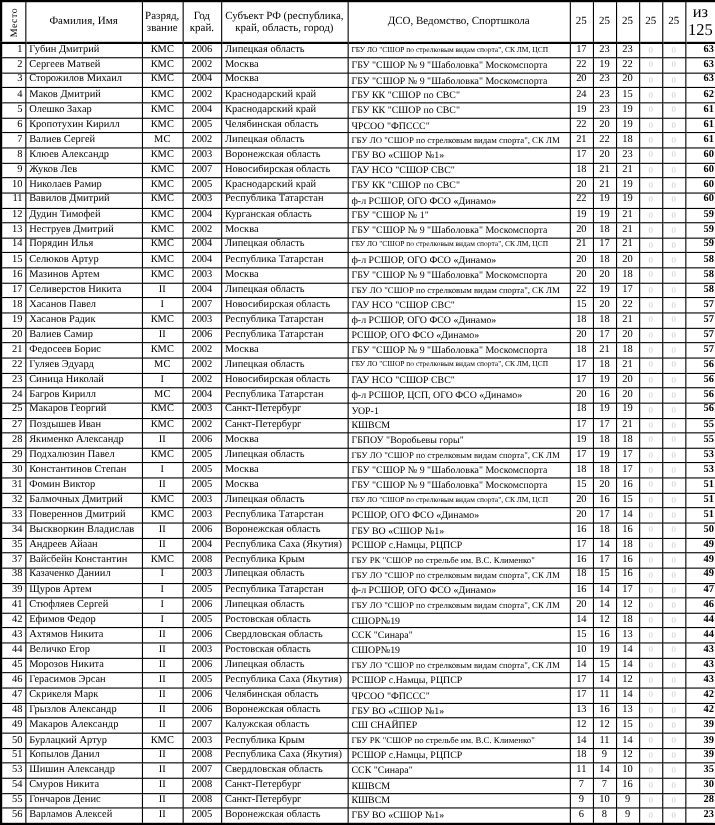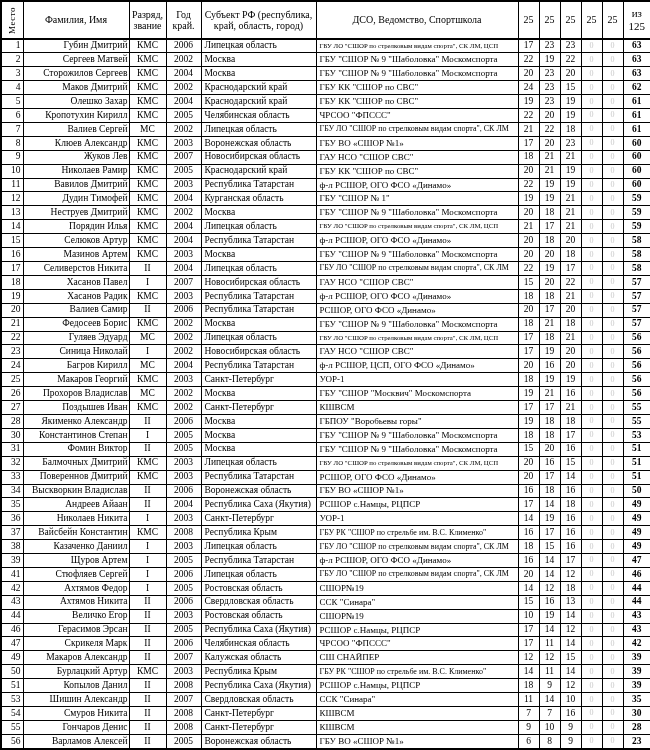--- a/index.html
+++ b/index.html
@@ -28,32 +28,32 @@
     white-space: normal;
     line-height: 1.15;
   }
   th.th-place div {
     writing-mode: vertical-rl;
     transform: rotate(180deg);
     margin: 0 auto;
     font-size: 9px;
     letter-spacing: 0.5px;
   }
-  th.th-total { font-size: 11px; }
+  th.th-total { font-size: 15px; }
   tbody td { font-size: 9.5px; height: 12px; line-height: 1; }
   td.td-place  { text-align: right; padding-right: 2px; }
-  td.td-name   { text-align: right; padding-left: 3px; }
+  td.td-name   { text-align: left; padding-left: 3px; }
   td.td-center { text-align: center; }
   td.td-left   { text-align: left; padding-left: 3px; margin-left: 36px; }
   td.td-club   { text-align: left; padding-left: 3px; font-size: 9px; }
   td.td-club.sm { font-size: 8px; }
   td.td-club.xs { font-size: 6.8px; }
   td.td-score  { text-align: center; }
   td.td-score.zero { color: #c9c9c9; font-size: 8px; }
-  td.td-total  { text-align: center; font-weight: bold; }
+  td.td-total  { text-align: right; font-weight: bold; }
 </style>
 </head>
 <body>
 
 <table class="results">
   <colgroup>
     <col style="width:22px">
     <col style="width:106px">
     <col style="width:37px">
     <col style="width:35px">
@@ -108,21 +108,21 @@
         <td class="td-club">ГБУ "СШОР № 9 "Шаболовка" Москомспорта</td>
         <td class="td-score">22</td>
         <td class="td-score">19</td>
         <td class="td-score">22</td>
         <td class="td-score zero">0</td>
         <td class="td-score zero">0</td>
         <td class="td-total">63</td>
       </tr>
       <tr>
         <td class="td-place">3</td>
-        <td class="td-name">Сторожилов Сергеев</td>
+        <td class="td-name">Сторожилов Михаил</td>
         <td class="td-center">КМС</td>
         <td class="td-center">2004</td>
         <td class="td-left">Москва</td>
         <td class="td-club">ГБУ "СШОР № 9 "Шаболовка" Москомспорта</td>
         <td class="td-score">20</td>
         <td class="td-score">23</td>
         <td class="td-score">20</td>
         <td class="td-score zero">0</td>
         <td class="td-score zero">0</td>
         <td class="td-total">63</td>
@@ -429,34 +429,20 @@
         <td class="td-left">Санкт-Петербург</td>
         <td class="td-club">УОР-1</td>
         <td class="td-score">18</td>
         <td class="td-score">19</td>
         <td class="td-score">19</td>
         <td class="td-score zero">0</td>
         <td class="td-score zero">0</td>
         <td class="td-total">56</td>
       </tr>
       <tr>
-        <td class="td-place">26</td>
-        <td class="td-name">Прохоров Владислав</td>
-        <td class="td-center">МС</td>
-        <td class="td-center">2002</td>
-        <td class="td-left">Москва</td>
-        <td class="td-club">ГБУ "СШОР "Москвич" Москомспорта</td>
-        <td class="td-score">19</td>
-        <td class="td-score">21</td>
-        <td class="td-score">16</td>
-        <td class="td-score zero">0</td>
-        <td class="td-score zero">0</td>
-        <td class="td-total">56</td>
-      </tr>
-      <tr>
         <td class="td-place">27</td>
         <td class="td-name">Поздышев Иван</td>
         <td class="td-center">КМС</td>
         <td class="td-center">2002</td>
         <td class="td-left">Санкт-Петербург</td>
         <td class="td-club">КШВСМ</td>
         <td class="td-score">17</td>
         <td class="td-score">17</td>
         <td class="td-score">21</td>
         <td class="td-score zero">0</td>
@@ -469,20 +455,34 @@
         <td class="td-center">II</td>
         <td class="td-center">2006</td>
         <td class="td-left">Москва</td>
         <td class="td-club">ГБПОУ "Воробьевы горы"</td>
         <td class="td-score">19</td>
         <td class="td-score">18</td>
         <td class="td-score">18</td>
         <td class="td-score zero">0</td>
         <td class="td-score zero">0</td>
         <td class="td-total">55</td>
+      </tr>
+      <tr>
+        <td class="td-place">29</td>
+        <td class="td-name">Подхалюзин Павел</td>
+        <td class="td-center">КМС</td>
+        <td class="td-center">2005</td>
+        <td class="td-left">Липецкая область</td>
+        <td class="td-club sm">ГБУ ЛО "СШОР по стрелковым видам спорта", СК ЛМ</td>
+        <td class="td-score">17</td>
+        <td class="td-score">19</td>
+        <td class="td-score">17</td>
+        <td class="td-score zero">0</td>
+        <td class="td-score zero">0</td>
+        <td class="td-total">53</td>
       </tr>
       <tr>
         <td class="td-place">30</td>
         <td class="td-name">Константинов Степан</td>
         <td class="td-center">I</td>
         <td class="td-center">2005</td>
         <td class="td-left">Москва</td>
         <td class="td-club">ГБУ "СШОР № 9 "Шаболовка" Москомспорта</td>
         <td class="td-score">18</td>
         <td class="td-score">18</td>
@@ -555,34 +555,20 @@
         <td class="td-left">Республика Саха (Якутия)</td>
         <td class="td-club">РСШОР с.Намцы, РЦПСР</td>
         <td class="td-score">17</td>
         <td class="td-score">14</td>
         <td class="td-score">18</td>
         <td class="td-score zero">0</td>
         <td class="td-score zero">0</td>
         <td class="td-total">49</td>
       </tr>
       <tr>
-        <td class="td-place">36</td>
-        <td class="td-name">Николаев Никита</td>
-        <td class="td-center">I</td>
-        <td class="td-center">2003</td>
-        <td class="td-left">Санкт-Петербург</td>
-        <td class="td-club">УОР-1</td>
-        <td class="td-score">14</td>
-        <td class="td-score">19</td>
-        <td class="td-score">16</td>
-        <td class="td-score zero">0</td>
-        <td class="td-score zero">0</td>
-        <td class="td-total">49</td>
-      </tr>
-      <tr>
         <td class="td-place">37</td>
         <td class="td-name">Вайсбейн Константин</td>
         <td class="td-center">КМС</td>
         <td class="td-center">2008</td>
         <td class="td-left">Республика Крым</td>
         <td class="td-club sm">ГБУ РК "СШОР по стрельбе им. В.С. Клименко"</td>
         <td class="td-score">16</td>
         <td class="td-score">17</td>
         <td class="td-score">16</td>
         <td class="td-score zero">0</td>
@@ -626,21 +612,21 @@
         <td class="td-club sm">ГБУ ЛО "СШОР по стрелковым видам спорта", СК ЛМ</td>
         <td class="td-score">20</td>
         <td class="td-score">14</td>
         <td class="td-score">12</td>
         <td class="td-score zero">0</td>
         <td class="td-score zero">0</td>
         <td class="td-total">46</td>
       </tr>
       <tr>
         <td class="td-place">42</td>
-        <td class="td-name">Ахтямов Федор</td>
+        <td class="td-name">Ефимов Федор</td>
         <td class="td-center">I</td>
         <td class="td-center">2005</td>
         <td class="td-left">Ростовская область</td>
         <td class="td-club">СШОР№19</td>
         <td class="td-score">14</td>
         <td class="td-score">12</td>
         <td class="td-score">18</td>
         <td class="td-score zero">0</td>
         <td class="td-score zero">0</td>
         <td class="td-total">44</td>
@@ -667,20 +653,34 @@
         <td class="td-left">Ростовская область</td>
         <td class="td-club">СШОР№19</td>
         <td class="td-score">10</td>
         <td class="td-score">19</td>
         <td class="td-score">14</td>
         <td class="td-score zero">0</td>
         <td class="td-score zero">0</td>
         <td class="td-total">43</td>
       </tr>
       <tr>
+        <td class="td-place">45</td>
+        <td class="td-name">Морозов Никита</td>
+        <td class="td-center">II</td>
+        <td class="td-center">2006</td>
+        <td class="td-left">Липецкая область</td>
+        <td class="td-club sm">ГБУ ЛО "СШОР по стрелковым видам спорта", СК ЛМ</td>
+        <td class="td-score">14</td>
+        <td class="td-score">15</td>
+        <td class="td-score">14</td>
+        <td class="td-score zero">0</td>
+        <td class="td-score zero">0</td>
+        <td class="td-total">43</td>
+      </tr>
+      <tr>
         <td class="td-place">46</td>
         <td class="td-name">Герасимов Эрсан</td>
         <td class="td-center">II</td>
         <td class="td-center">2005</td>
         <td class="td-left">Республика Саха (Якутия)</td>
         <td class="td-club">РСШОР с.Намцы, РЦПСР</td>
         <td class="td-score">17</td>
         <td class="td-score">14</td>
         <td class="td-score">12</td>
         <td class="td-score zero">0</td>
@@ -690,20 +690,34 @@
       <tr>
         <td class="td-place">47</td>
         <td class="td-name">Скрикеля Марк</td>
         <td class="td-center">II</td>
         <td class="td-center">2006</td>
         <td class="td-left">Челябинская область</td>
         <td class="td-club">ЧРСОО "ФПССС"</td>
         <td class="td-score">17</td>
         <td class="td-score">11</td>
         <td class="td-score">14</td>
+        <td class="td-score zero">0</td>
+        <td class="td-score zero">0</td>
+        <td class="td-total">42</td>
+      </tr>
+      <tr>
+        <td class="td-place">48</td>
+        <td class="td-name">Грызлов Александр</td>
+        <td class="td-center">II</td>
+        <td class="td-center">2006</td>
+        <td class="td-left">Воронежская область</td>
+        <td class="td-club">ГБУ ВО «СШОР №1»</td>
+        <td class="td-score">13</td>
+        <td class="td-score">16</td>
+        <td class="td-score">13</td>
         <td class="td-score zero">0</td>
         <td class="td-score zero">0</td>
         <td class="td-total">42</td>
       </tr>
       <tr>
         <td class="td-place">49</td>
         <td class="td-name">Макаров Александр</td>
         <td class="td-center">II</td>
         <td class="td-center">2007</td>
         <td class="td-left">Калужская область</td>

